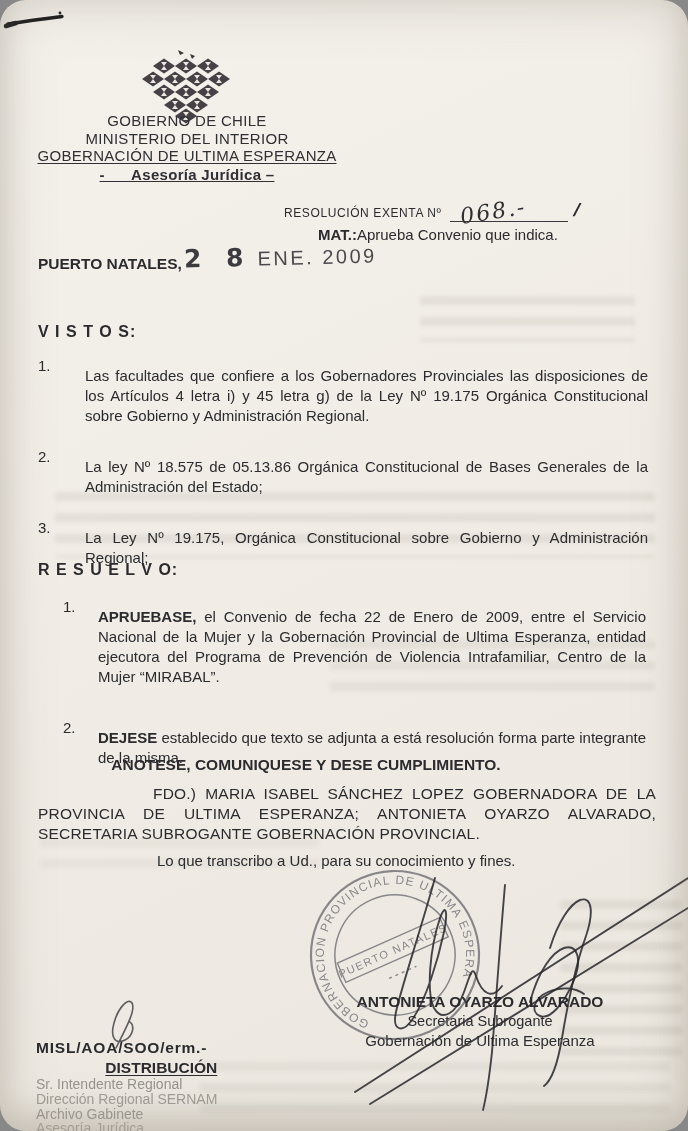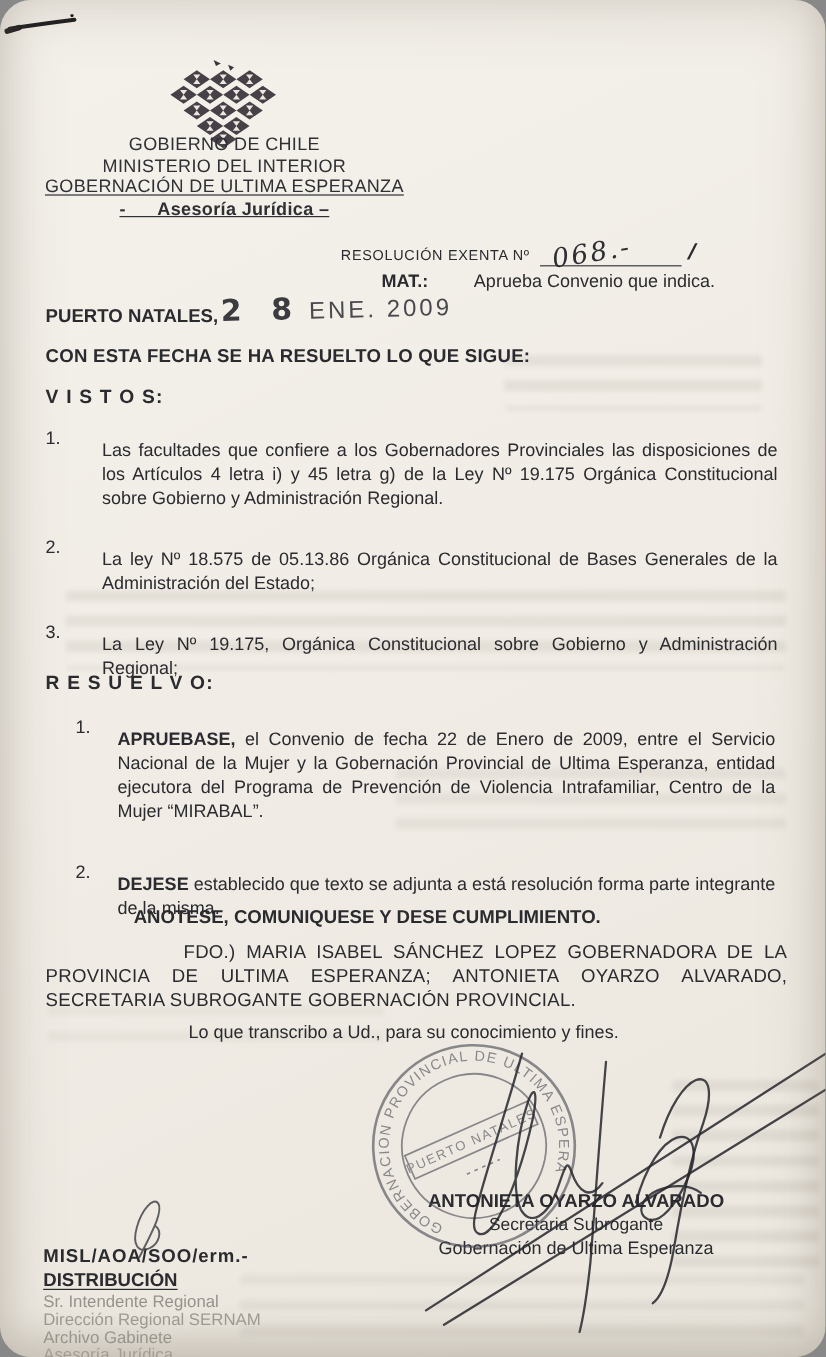--- a/index.html
+++ b/index.html
@@ -18,21 +18,21 @@
   .hdr .unit{font-weight:bold;white-space:pre;margin-top:1px;text-decoration:underline;}
 
   
   .resrow{left:284px;top:189px;display:flex;align-items:flex-end;z-index:2;}
   .res-label{font-weight:normal;font-size:12px;letter-spacing:.6px;padding-bottom:2px;margin-top:17px;}
   .res-line{width:118px;border-bottom:1.7px solid #3a3a3e;height:26px;position:relative;margin-left:8px;}
   .res-number{position:absolute;left:10px;bottom:-3px;font-family:"DejaVu Serif",serif;font-style:italic;font-size:22px;letter-spacing:2px;color:#2d2d32;transform:rotate(-9deg);white-space:nowrap;}
   .res-slash{font-size:18px;font-weight:bold;transform:skewX(-18deg);padding:0 0 1px 6px;}
 
   .matrow{left:318px;top:226px;display:flex;font-size:15px;z-index:2;}
-  .matrow .v{margin-left:38px;}
+  .matrow .v{}
 
   .cityline{left:38px;top:255px;font-size:15.5px;z-index:2;}
   .datestamp{left:184px;top:242px;display:flex;align-items:baseline;color:#3b3b40;transform:rotate(-1.5deg);z-index:2;}
   .datestamp .day{font-family:"DejaVu Sans",sans-serif;font-weight:bold;font-size:25px;letter-spacing:8px;}
   .datestamp .rest{font-size:20px;letter-spacing:2.5px;margin-left:6px;opacity:.92;}
 
   .intro{left:38px;top:289px;font-size:15.5px;letter-spacing:.2px;z-index:2;}
   .h-vistos{left:38px;top:323px;font-size:16px;letter-spacing:1px;z-index:2;}
   .h-resuelvo{left:38px;top:561px;font-size:16px;letter-spacing:1px;z-index:2;}
 
@@ -57,21 +57,21 @@
   .signblock{left:330px;top:992px;width:300px;text-align:center;z-index:2;}
   .signblock .nm{font-size:15.5px;font-weight:bold;line-height:19.5px;}
   .signblock .tt{font-size:14.5px;line-height:19.5px;}
   .signblock .og{font-size:15px;line-height:19.5px;}
 
   .sigsvg{left:300px;top:852px;width:388px;height:262px;overflow:visible;z-index:6;}
   .sigsvg path{fill:none;stroke:#26262c;stroke-width:1.9;stroke-linecap:round;opacity:.85;}
 
   .footer{left:36px;top:1038px;z-index:2;}
   .footer .ini{font-weight:bold;font-size:15.5px;letter-spacing:.8px;line-height:20px;}
-  .footer .dist{font-weight:bold;font-size:15.5px;text-decoration:underline;text-underline-offset:2px;line-height:19px;}
+  .footer .dist{font-weight:bold;font-size:15.5px;text-decoration:underline;text-underline-offset:2px;line-height:19px;text-align:right;}
   .footer .faded{color:#a19e97;font-size:14px;line-height:14.8px;filter:blur(.35px);}
   .footer .faded.f1{color:#97948d;}
   .footer .faded.f4{color:#b3b0a9;}
 
   .squiggle{left:88px;top:996px;width:64px;height:54px;z-index:4;}
   .squiggle path{fill:none;stroke:#3a3a40;stroke-width:1.6;stroke-linecap:round;opacity:.8;}
   .smudge{left:2px;top:8px;width:190px;height:30px;z-index:4;}
 
   .bleed{position:absolute;z-index:1;background-image:repeating-linear-gradient(180deg,rgba(128,120,108,.55) 0 9px,transparent 9px 21px);filter:blur(2.3px);opacity:.22;border-radius:4px;}
 </style>
@@ -137,21 +137,20 @@
     <span class="b">MAT.:</span>
     <span class="v">Aprueba Convenio que indica.</span>
   </div>
 
   <div class="abs cityline b">PUERTO NATALES,</div>
   <div class="abs datestamp">
     <span class="day">2 8</span>
     <span class="rest">ENE. 2009</span>
   </div>
 
-  <div class="abs intro b">CON ESTA FECHA SE HA RESUELTO LO QUE SIGUE:</div>
 
   <div class="abs h-vistos b">V I S T O S:</div>
   <div class="abs list vistos-list">
     <div class="lrow">
       <span class="num">1.</span>
       <p>Las facultades que confiere a los Gobernadores Provinciales las disposiciones de los Artículos 4 letra i) y 45 letra g) de la Ley Nº 19.175 Orgánica Constitucional sobre Gobierno y Administración Regional.</p>
     </div>
     <div class="lrow">
       <span class="num">2.</span>
       <p>La ley Nº 18.575 de 05.13.86 Orgánica Constitucional de Bases Generales de la Administración del Estado;</p>

